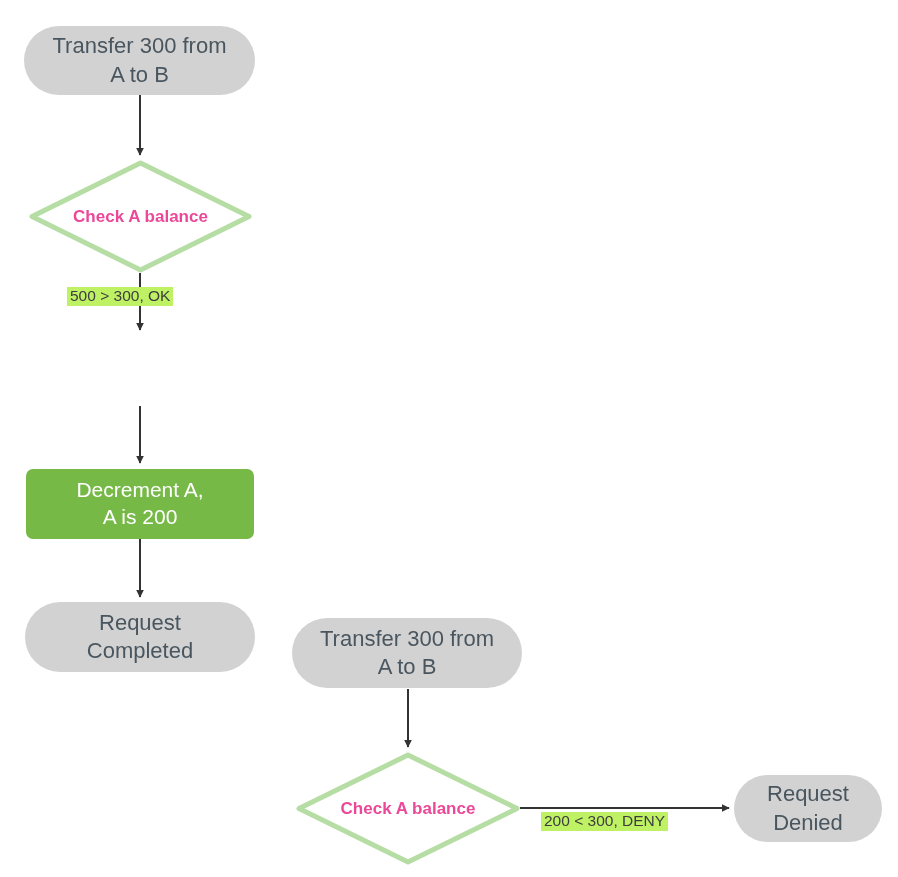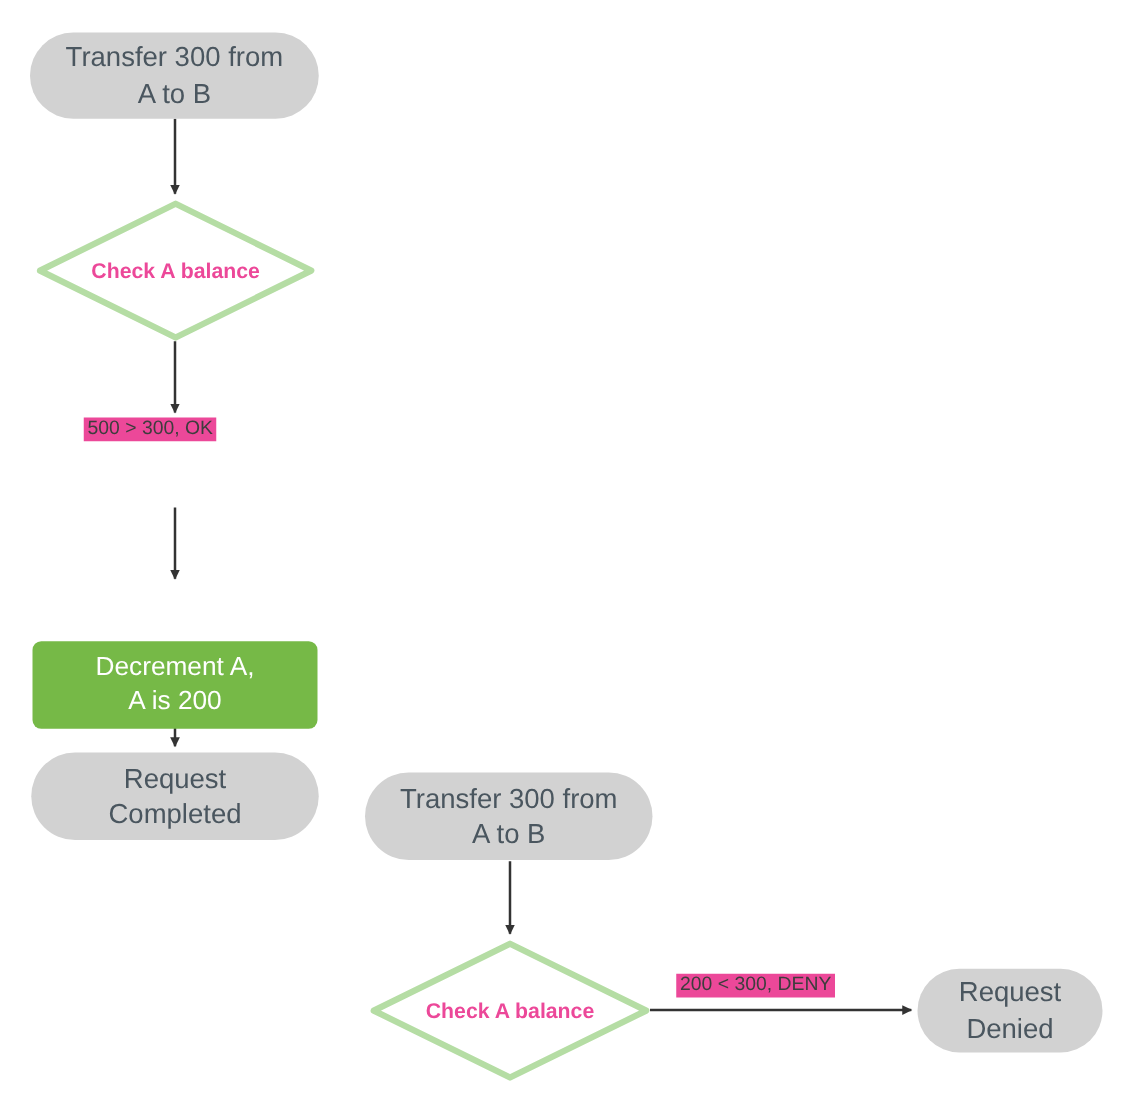--- a/index.html
+++ b/index.html
@@ -63,24 +63,23 @@
   }
   .node-decision .decision-label {
     position: relative;
     z-index: 2;
   }
   .edge-label {
     position: absolute;
     font-size: 15.5px;
     color: #3d3d3d;
     white-space: nowrap;
-    background: #ec4899;
+    background: #bef264;
     padding: 0 3px;
     line-height: 1.2;
-    margin-top: 47px;
   }
 </style>
 </head>
 <body>
 
 <div id="canvas">
 
   <svg id="edges" viewBox="0 0 898 877" width="898" height="877" xmlns="http://www.w3.org/2000/svg">
     <defs>
       <marker id="arrowhead" markerWidth="9" markerHeight="9" refX="7.2" refY="4.5" orient="auto" markerUnits="userSpaceOnUse">
@@ -115,34 +114,34 @@
   <div class="node node-decision" style="left:29px; top:160px; width:223px; height:113px;">
     <svg class="decision-shape" viewBox="0 0 223 113" preserveAspectRatio="none">
       <polygon points="111.5,3 220,56.5 111.5,110 3,56.5" fill="#ffffff" stroke="#b5dda4" stroke-width="5" stroke-linejoin="round"></polygon>
     </svg>
     <span class="decision-label">Check A balance</span>
   </div>
 
   <div class="edge-label" style="left:67px; top:287px;">500 &gt; 300, OK</div>
 
 
-  <div class="node node-process" style="left:26px; top:469px; width:228px; height:70px;margin-top:44px;">Decrement A,
+  <div class="node node-process" style="left:26px; top:469px; width:228px; height:70px;">Decrement A,
 A is 200</div>
 
   <div class="node node-terminal" style="left:25px; top:602px; width:230px; height:70px;">Request
 Completed</div>
 
   <div class="node node-terminal" style="left:292px; top:618px; width:230px; height:70px;">Transfer 300 from
 A to B</div>
 
   <div class="node node-decision" style="left:296px; top:752px; width:224px; height:113px;">
     <svg class="decision-shape" viewBox="0 0 224 113" preserveAspectRatio="none">
       <polygon points="112,3 221,56.5 112,110 3,56.5" fill="#ffffff" stroke="#b5dda4" stroke-width="5" stroke-linejoin="round"></polygon>
     </svg>
     <span class="decision-label">Check A balance</span>
   </div>
 
-  <div class="edge-label" style="left:541px; top:732px;">200 &lt; 300, DENY</div>
+  <div class="edge-label" style="left:541px; top:812px;">200 &lt; 300, DENY</div>
 
   <div class="node node-terminal" style="left:734px; top:775px; width:148px; height:67px;">Request
 Denied</div>
 
 </div>
 
 </body></html>

